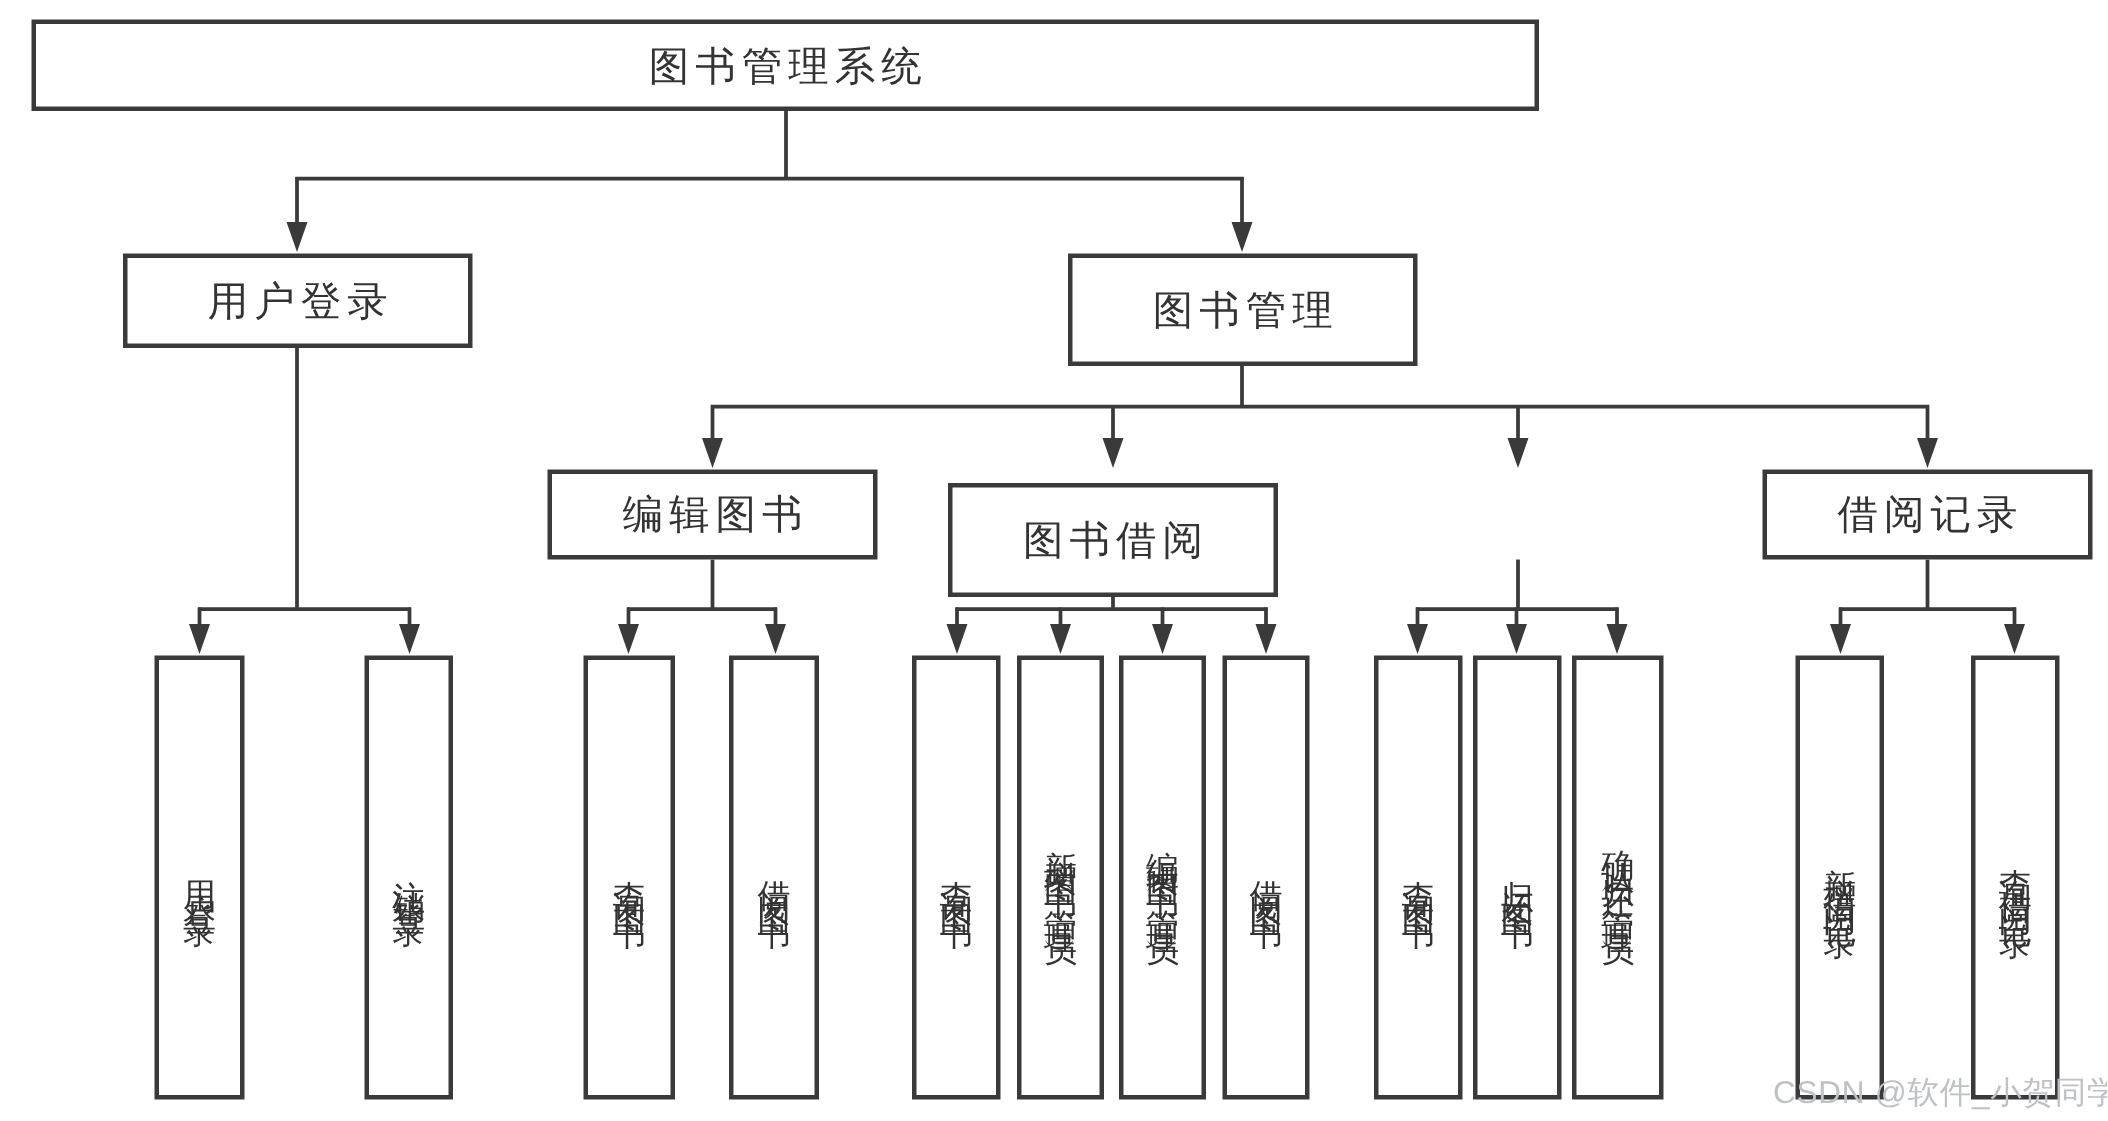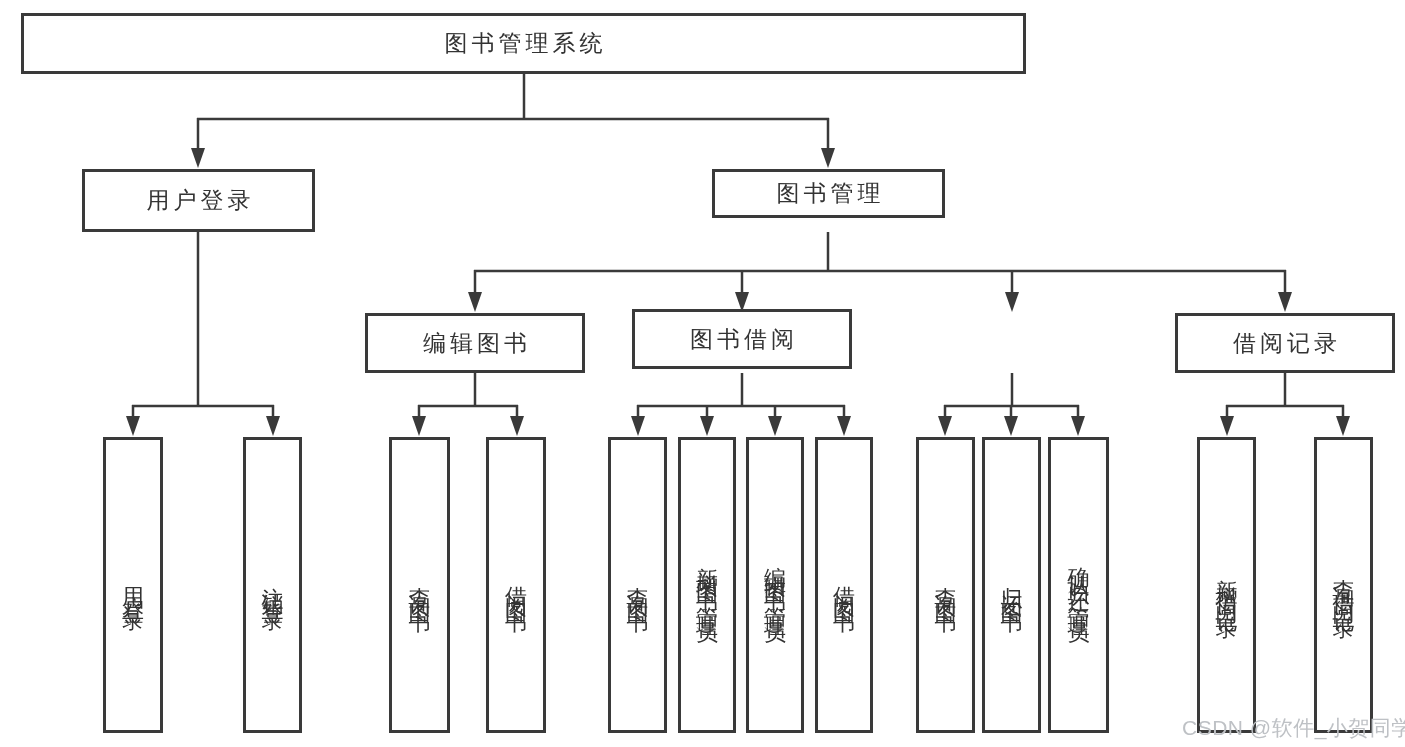--- a/index.html
+++ b/index.html
@@ -5,21 +5,21 @@
   html,body{margin:0;padding:0;background:#ffffff;}
   body{width:1405px;height:747px;font-family:"Liberation Sans",sans-serif;}
   .stage{position:relative;width:1405px;height:747px;background:#ffffff;overflow:hidden;}
   .wires{position:absolute;left:0;top:0;width:1405px;height:747px;}
   .box{
     position:absolute;box-sizing:border-box;
     border:3px solid #3a3a3a;background:#ffffff;
     display:flex;align-items:center;justify-content:center;
     color:#333333;
   }
-  .box.h .lbl{font-size:23px;letter-spacing:4px;text-indent:4px;white-space:nowrap;}
+  .box.h .lbl{font-size:27px;letter-spacing:4px;text-indent:4px;white-space:nowrap;}
   .box.v .lbl{
     writing-mode:vertical-rl;text-orientation:mixed;
     font-size:22px;letter-spacing:8px;line-height:1;white-space:nowrap;
   }
   .watermark{
     position:absolute;left:1182px;top:714px;z-index:5;
     font-size:21px;letter-spacing:0.5px;color:#bec1c5;white-space:nowrap;
   }
 </style>
 </head>
@@ -93,28 +93,28 @@
     </g>
   </svg>
 
   <div class="box h" style="left:21px;top:13px;width:1005px;height:61px">
     <span class="lbl">图书管理系统</span>
   </div>
 
   <div class="box h" style="left:82px;top:169px;width:233px;height:63px">
     <span class="lbl">用户登录</span>
   </div>
-  <div class="box h" style="left:712px;top:169px;width:233px;height:49px">
+  <div class="box h" style="left:712px;top:169px;width:233px;height:75px">
     <span class="lbl">图书管理</span>
   </div>
 
   <div class="box h" style="left:365px;top:313px;width:220px;height:60px">
     <span class="lbl">编辑图书</span>
   </div>
-  <div class="box h" style="left:632px;top:309px;width:220px;height:60px">
+  <div class="box h" style="left:632px;top:322px;width:220px;height:76px">
     <span class="lbl">图书借阅</span>
   </div>
   <div class="box h" style="left:1175px;top:313px;width:220px;height:60px">
     <span class="lbl">借阅记录</span>
   </div>
 
   <div class="box v" style="left:103px;top:437px;width:60px;height:296px">
     <span class="lbl">用户登录</span>
   </div>
   <div class="box v" style="left:243px;top:437px;width:59px;height:296px">

